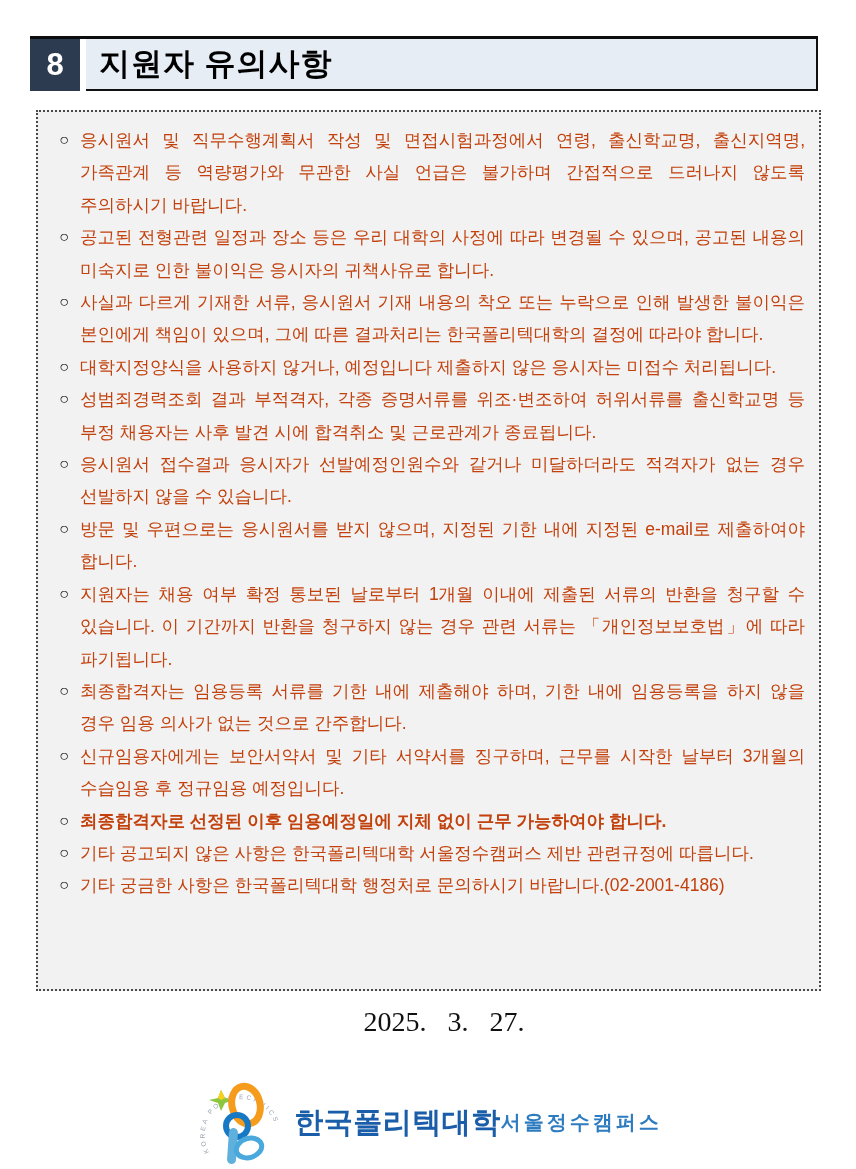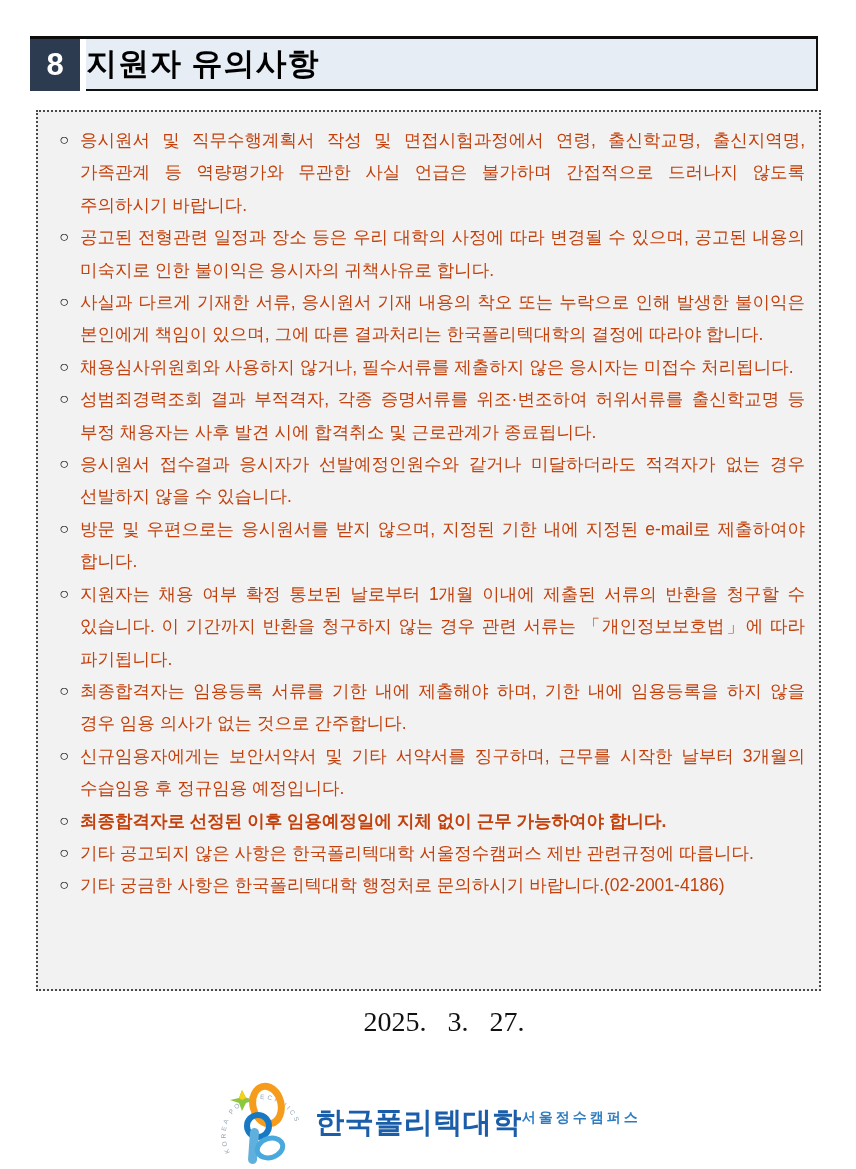--- a/index.html
+++ b/index.html
@@ -21,21 +21,21 @@
     width:50px; background:#2c3b4f; color:#ffffff;
     display:flex; align-items:center; justify-content:center;
     font-size:31px; font-weight:bold;
   }
   .sec-gap { width:6px; background:#ffffff; }
   .sec-banner {
     flex:1; background:#e6edf4;
     border-right:2px solid #101010;
     border-bottom:2px solid #101010;
     display:flex; align-items:center;
-    padding-left:0;
+    padding-left:13px;
     font-size:31px; font-weight:800; color:#000;
     letter-spacing:1px;
   }
 
   
   .notice-box {
     position:absolute; left:36px; right:35px; top:110px; height:881px;
     background:#f2f2f2;
     border:2px dotted #4a4a4a;
     padding:12px 12px 6px 10px;
@@ -67,21 +67,21 @@
     position:absolute; top:1076px; left:0; width:100%;
     display:flex; justify-content:center; align-items:center; gap:6px;
   }
   .logo-mark { width:94px; height:93px; flex:none; }
   .logo-text { display:flex; justify-content:center; }
   .logo-org {
     font-size:29px; font-weight:800; color:#1a5da8; letter-spacing:0.5px;
     line-height:1.15;
   }
   .logo-campus {
-    font-size:14px; font-weight:700; color:#2e7cc0;
+    font-size:20px; font-weight:700; color:#2e7cc0;
     letter-spacing:3px; margin-top:3px;
   }
 </style>
 </head>
 <body>
 
 <div class="page">
 
   <div class="sec-header">
     <div class="sec-num">8</div>
@@ -101,21 +101,21 @@
         <span class="text">공고된 전형관련 일정과 장소 등은 우리 대학의 사정에 따라 변경될 수 있으며, 공고된 내용의 미숙지로 인한 불이익은 응시자의 귀책사유로 합니다.</span>
       </div>
 
       <div class="item">
         <span class="marker">○</span>
         <span class="text">사실과 다르게 기재한 서류, 응시원서 기재 내용의 착오 또는 누락으로 인해 발생한 불이익은 본인에게 책임이 있으며, 그에 따른 결과처리는 한국폴리텍대학의 결정에 따라야 합니다.</span>
       </div>
 
       <div class="item">
         <span class="marker">○</span>
-        <span class="text">채용심사위원회와 사용하지 않거나, 필수서류를 제출하지 않은 응시자는 미접수 처리됩니다.</span>
+        <span class="text">대학지정양식을 사용하지 않거나, 예정입니다 제출하지 않은 응시자는 미접수 처리됩니다.</span>
       </div>
 
       <div class="item">
         <span class="marker">○</span>
         <span class="text">성범죄경력조회 결과 부적격자, 각종 증명서류를 위조·변조하여 허위서류를 출신학교명 등 부정 채용자는 사후 발견 시에 합격취소 및 근로관계가 종료됩니다.</span>
       </div>
 
       <div class="item">
         <span class="marker">○</span>
         <span class="text">응시원서 접수결과 응시자가 선발예정인원수와 같거나 미달하더라도 적격자가 없는 경우 선발하지 않을 수 있습니다.</span>

